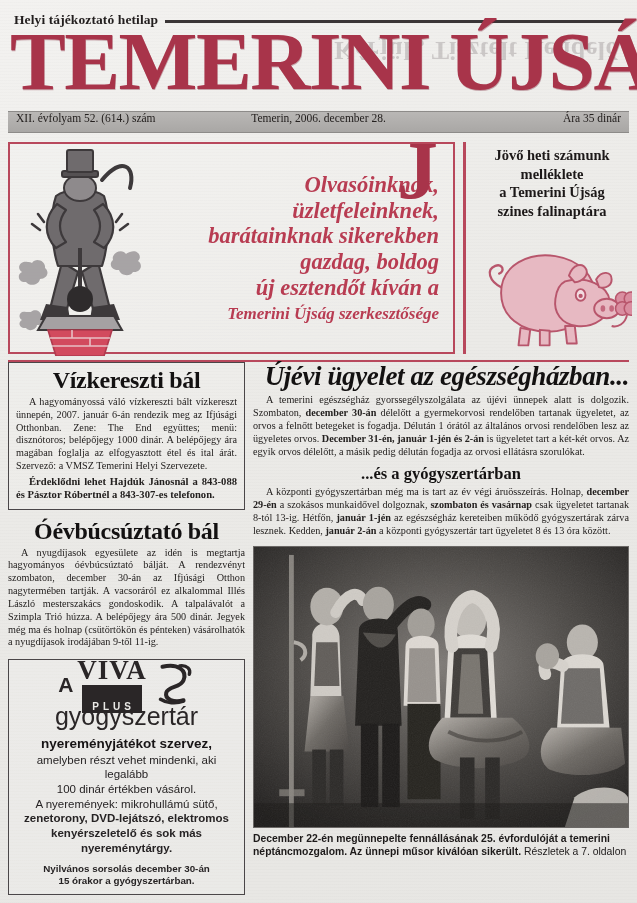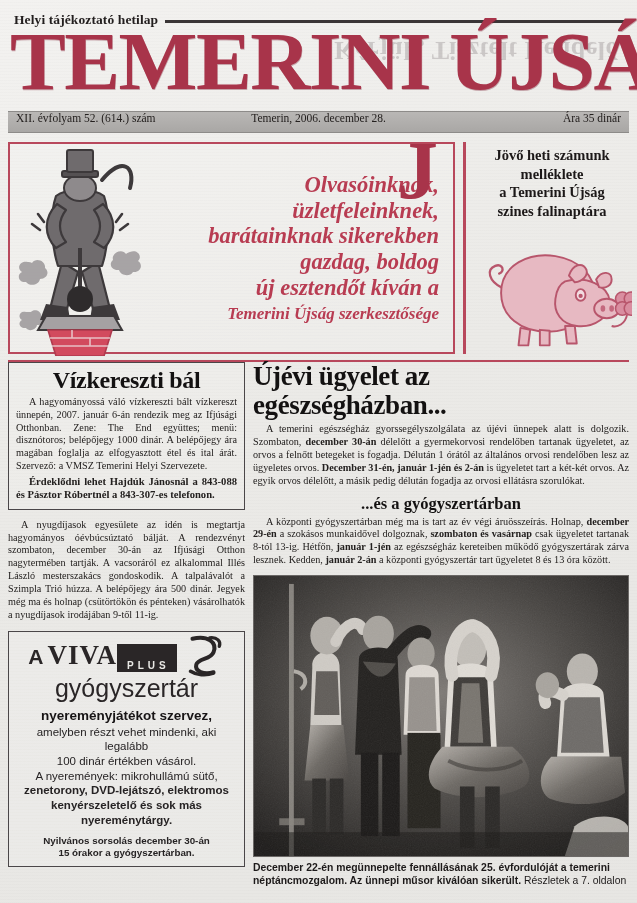--- a/index.html
+++ b/index.html
@@ -165,24 +165,25 @@
     font-weight:bold;
     text-align:center;
     letter-spacing:-.3px;
     color:#131111;
     line-height:1.08;
   }
   h1.main-title{
     margin:0 0 3px 0;
     font-size:27px;
     font-weight:bold;
-    text-align:left;
+    text-align:right;
     letter-spacing:-.4px;
     color:#131111;
     line-height:1.08;
+    font-style:italic;
   }
   h3.sub-title{
     margin:6px 0 2px 0;
     font-size:16.5px;
     font-weight:bold;
     text-align:center;
     color:#131111;
   }
   p.body{
     margin:0;
@@ -205,21 +206,21 @@
     padding:4px 6px 6px 6px;
     box-sizing:border-box;
     text-align:center;
     background:rgba(255,255,255,0.12);
     font-family:"Liberation Sans", sans-serif;
   }
   .ad-logo-row{
     display:flex;align-items:center;justify-content:center;gap:4px;height:42px;
   }
   .ad-A{font-size:21px;font-weight:bold;color:#2a2627;font-family:"Liberation Sans",sans-serif;}
-  .viva-stack{display:flex;flex-direction:row;}
+  .viva-stack{display:flex;flex-direction:column;align-items:center;}
   .viva{
     font-family:"Liberation Serif",serif;
     font-size:27px;font-weight:bold;letter-spacing:1px;color:#2a2627;line-height:.95;
   }
   .plus{
     background:#2a2627;color:#e9e8e5;
     font-size:10px;font-weight:bold;letter-spacing:4px;
     padding:16px 7px 1px 10px;margin-top:1px;
   }
   .ad-gyogy{
@@ -395,20 +396,21 @@
 
     <div class="col-left">
 
       <div class="boxed">
         <h2 class="art-title">Vízkereszti bál</h2>
         <p class="body">A hagyományossá váló vízkereszti bált vízkereszt ünnepén, 2007. január 6-án rendezik meg az Ifjúsági Otthonban. Zene: The End együttes; menü: disznótoros; belépőjegy 1000 dinár. A belépőjegy ára magában foglalja az elfogyasztott étel és ital árát. Szervező: a VMSZ Temerini Helyi Szervezete.</p>
         <p class="body bold">Érdeklődni lehet Hajdúk Jánosnál a 843-088 és Pásztor Róbertnél a 843-307-es telefonon.</p>
       </div>
 
       <div class="art-gap">
+        <h2 class="art-title">Óévbúcsúztató bál</h2>
         <p class="body">A nyugdíjasok egyesülete az idén is megtartja hagyományos óévbúcsúztató bálját. A rendezvényt szombaton, december 30-án az Ifjúsági Otthon nagytermében tartják. A vacsoráról ez alkalommal Illés László mesterszakács gondoskodik. A talpalávalót a Szimpla Trió húzza. A belépőjegy ára 500 dinár. Jegyek még ma és holnap (csütörtökön és pénteken) vásárolhatók a nyugdíjasok irodájában 9-től 11-ig.</p>
       </div>
 
       <div class="ad">
         <div class="ad-logo-row">
           <span class="ad-A">A</span>
           <span class="viva-stack">
             <span class="viva">VIVA</span>
             <span class="plus">PLUS</span>
           </span>

